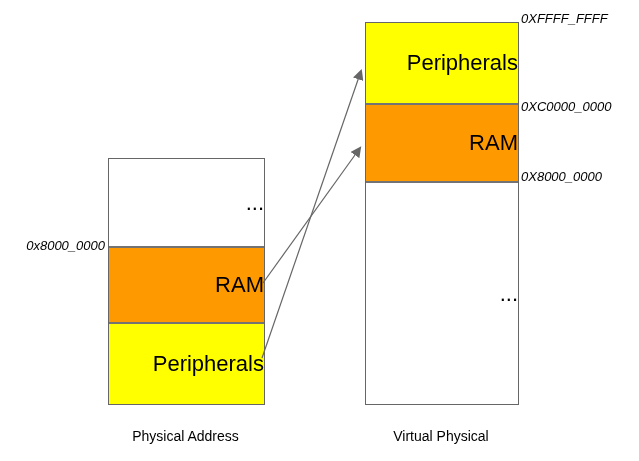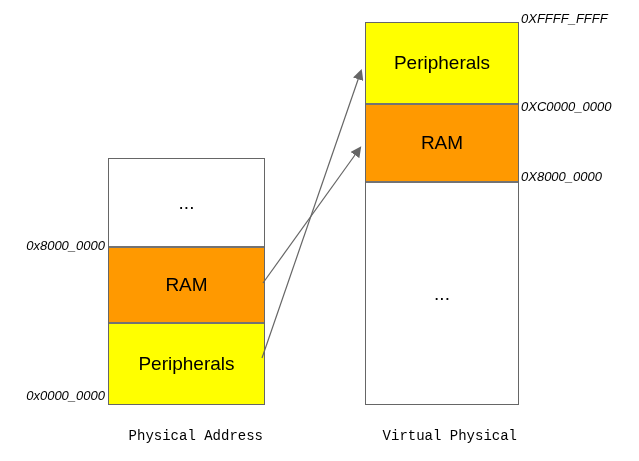--- a/index.html
+++ b/index.html
@@ -18,22 +18,22 @@
   }
   .memstack {
     position: absolute;
     border: 1px solid #666666;
     box-sizing: content-box;
   }
   .memstack .section {
     box-sizing: border-box;
     display: flex;
     align-items: center;
-    justify-content: center;
-    font-size: 19px;
+    justify-content: flex-end;
+    font-size: 22px;
   }
   .memstack .section + .section {
     border-top: 2px solid #737373;
   }
   #physical-stack {
     left: 108px;
     top: 158px;
     width: 155px;
     height: 245px;
   }
@@ -62,23 +62,22 @@
     text-align: right;
   }
   .addr.right {
     left: 521px;
     text-align: left;
   }
   .caption {
     position: absolute;
     top: 428px;
     font-size: 14px;
-    text-align: right;
+    text-align: center;
     white-space: nowrap;
-    font-family: Liberation Mono, monospace;
   }
   #physical-caption { left: 108px; width: 155px; }
   #virtual-caption  { left: 365px; width: 152px; }
   #arrow-layer {
     position: absolute;
     left: 0;
     top: 0;
     pointer-events: none;
   }
 </style>
@@ -105,21 +104,20 @@
     </div>
     <div class="section" style="background-color: rgb(255, 153, 0);">
       <span>RAM</span>
     </div>
     <div class="section" style="background-color: rgb(255, 255, 255);">
       <span>...</span>
     </div>
   </div>
 
   <div class="addr left" style="top:239px">0x8000_0000</div>
-  <div class="addr left" style="top:389px">0x0000_0000</div>
 
   <div class="addr right" style="top:12px">0XFFFF_FFFF</div>
   <div class="addr right" style="top:100px">0XC0000_0000</div>
   <div class="addr right" style="top:170px">0X8000_0000</div>
 
   <div class="caption" id="physical-caption">Physical Address</div>
   <div class="caption" id="virtual-caption">Virtual Physical</div>
 
   <svg id="arrow-layer" width="639" height="461" viewBox="0 0 639 461">
     <defs>

